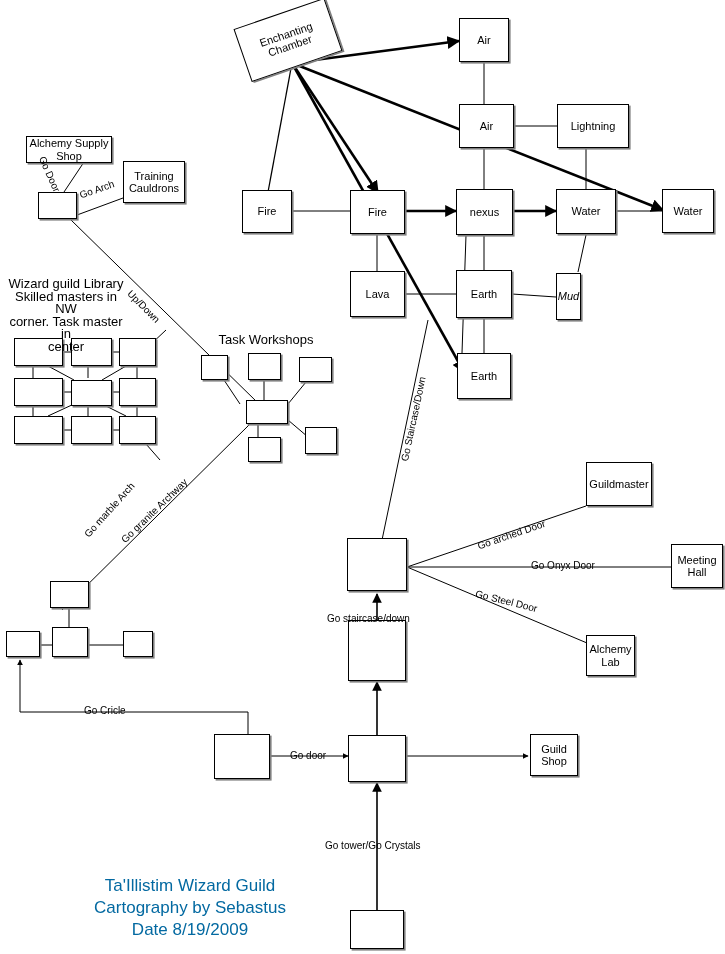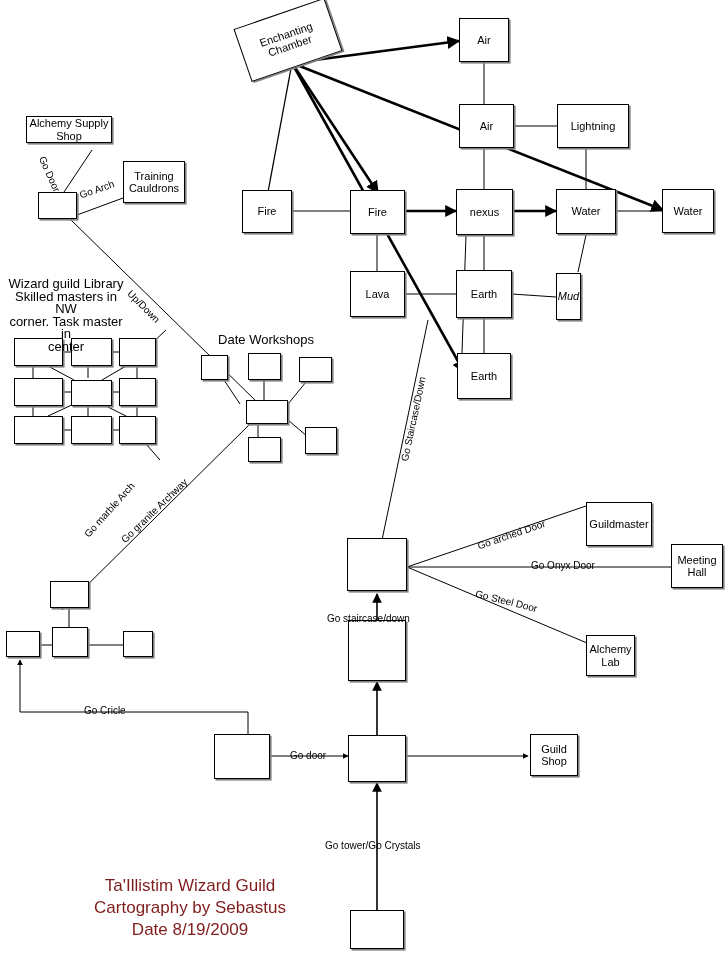--- a/index.html
+++ b/index.html
@@ -55,21 +55,21 @@
     color: #000000;
     white-space: nowrap;
     transform-origin: 0 0;
     background: transparent;
   }
   .title-block {
     position: absolute;
     text-align: center;
     font-size: 17px;
     line-height: 22px;
-    color: #7f1d1d;
+    color: #0369a1;
     white-space: pre-line;
   }
   #enchanting-chamber {
     transform: rotate(-19deg);
   }
 </style>
 </head>
 <body>
 
 <div id="map-canvas">
@@ -229,21 +229,21 @@
   <div class="node" style="left:662px; top:189px; width:52px; height:44px;">Water</div>
 
   <div class="node" style="left:350px; top:271px; width:55px; height:46px;">Lava</div>
 
   <div class="node" style="left:456px; top:270px; width:56px; height:48px;">Earth</div>
 
   <div class="node" style="left:556px; top:273px; width:25px; height:47px;font-style:italic;">Mud</div>
 
   <div class="node" style="left:457px; top:353px; width:54px; height:46px;">Earth</div>
 
-  <div class="node" style="left:26px; top:116px; width:86px; height:27px;">Alchemy Supply
+  <div class="node" style="left:26px; top:136px; width:86px; height:27px;">Alchemy Supply
 Shop</div>
 
   <div class="node" style="left:123px; top:161px; width:62px; height:42px;text-align:center;">Training
 Cauldrons</div>
 
   <div class="node" style="left:38px; top:192px; width:39px; height:27px;"></div>
 
   <div class="node" style="left:14px; top:338px; width:49px; height:28px;"></div>
   <div class="node" style="left:71px; top:338px; width:41px; height:28px;"></div>
   <div class="node" style="left:119px; top:338px; width:37px; height:28px;"></div>
@@ -261,21 +261,21 @@
   <div class="node" style="left:248px; top:437px; width:33px; height:25px;"></div>
   <div class="node" style="left:305px; top:427px; width:32px; height:27px;"></div>
 
   <div class="node" style="left:50px; top:581px; width:39px; height:27px;"></div>
   <div class="node" style="left:52px; top:627px; width:36px; height:30px;"></div>
   <div class="node" style="left:6px; top:631px; width:34px; height:26px;"></div>
   <div class="node" style="left:123px; top:631px; width:30px; height:26px;"></div>
 
   <div class="node" style="left:347px; top:538px; width:60px; height:53px;"></div>
 
-  <div class="node" style="left:586px; top:462px; width:66px; height:44px;margin-top:40px;">Guildmaster</div>
+  <div class="node" style="left:586px; top:462px; width:66px; height:44px;">Guildmaster</div>
 
   <div class="node" style="left:671px; top:544px; width:52px; height:44px;">Meeting
 Hall</div>
 
   <div class="node" style="left:586px; top:635px; width:49px; height:41px;">Alchemy
 Lab</div>
 
   <div class="node" style="left:348px; top:620px; width:58px; height:61px;"></div>
 
   <div class="node" style="left:348px; top:735px; width:58px; height:47px;"></div>
@@ -285,21 +285,21 @@
   <div class="node" style="left:530px; top:734px; width:48px; height:42px;">Guild
 Shop</div>
 
   <div class="node" style="left:350px; top:910px; width:54px; height:39px;"></div>
 
   <div class="note" style="left:4px; top:278px; width:124px;">Wizard guild Library
 Skilled masters in NW
 corner. Task master in
 center</div>
 
-  <div class="note" style="left:206px; top:334px; width:120px;">Date Workshops</div>
+  <div class="note" style="left:206px; top:334px; width:120px;">Task Workshops</div>
 
   <div class="edge-label" style="left:46px; top:155px; transform:rotate(66deg); line-height:10px;">Go
 Door</div>
 
   <div class="edge-label" style="left:78px; top:190px; transform:rotate(-19deg);">Go Arch</div>
 
   <div class="edge-label" style="left:133px; top:288px; transform:rotate(45deg);">Up/Down</div>
 
   <div class="edge-label" style="left:82px; top:532px; transform:rotate(-48deg);">Go marble Arch</div>
 

